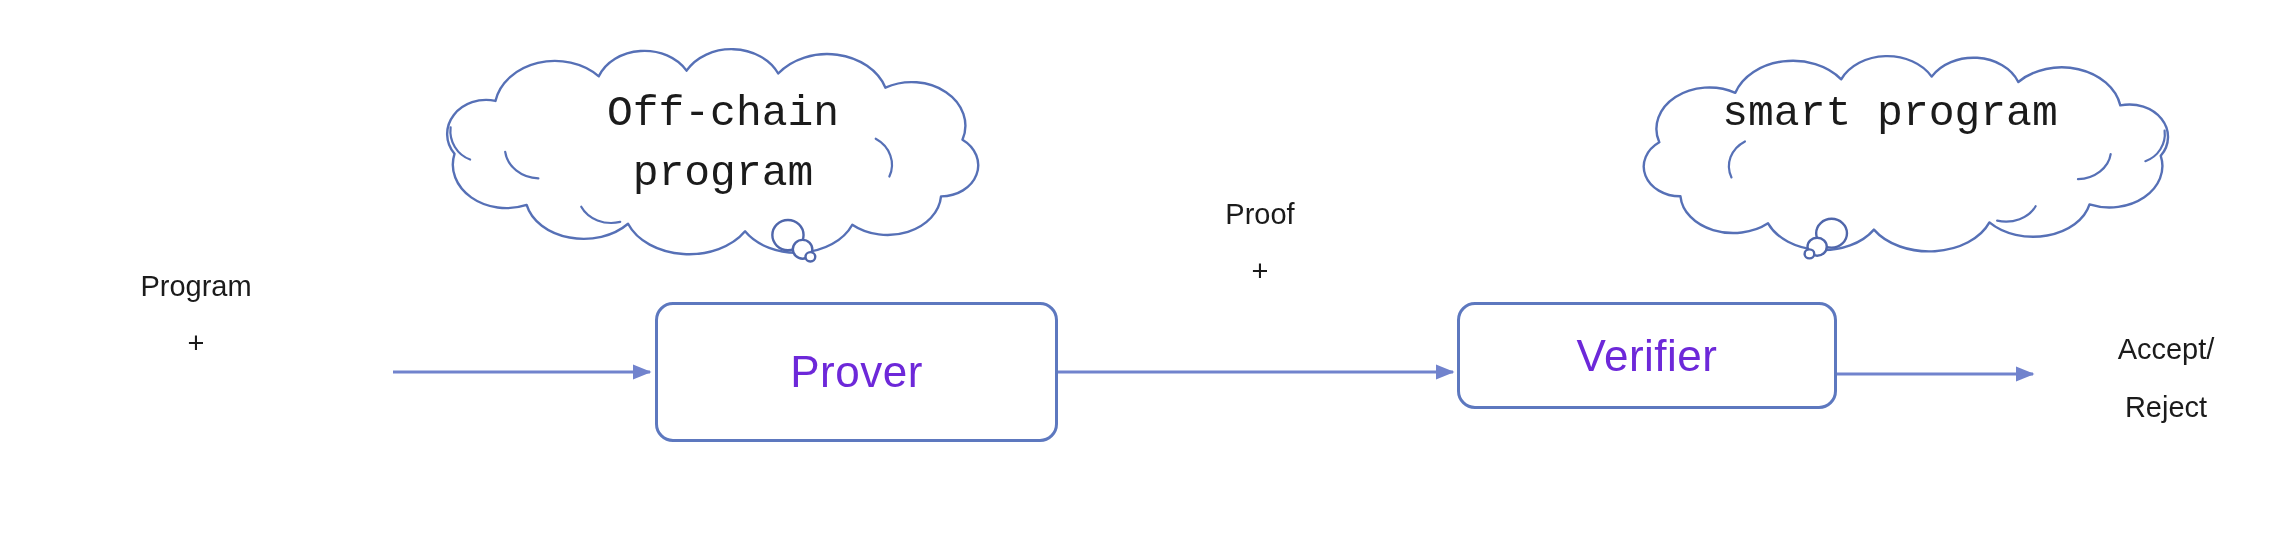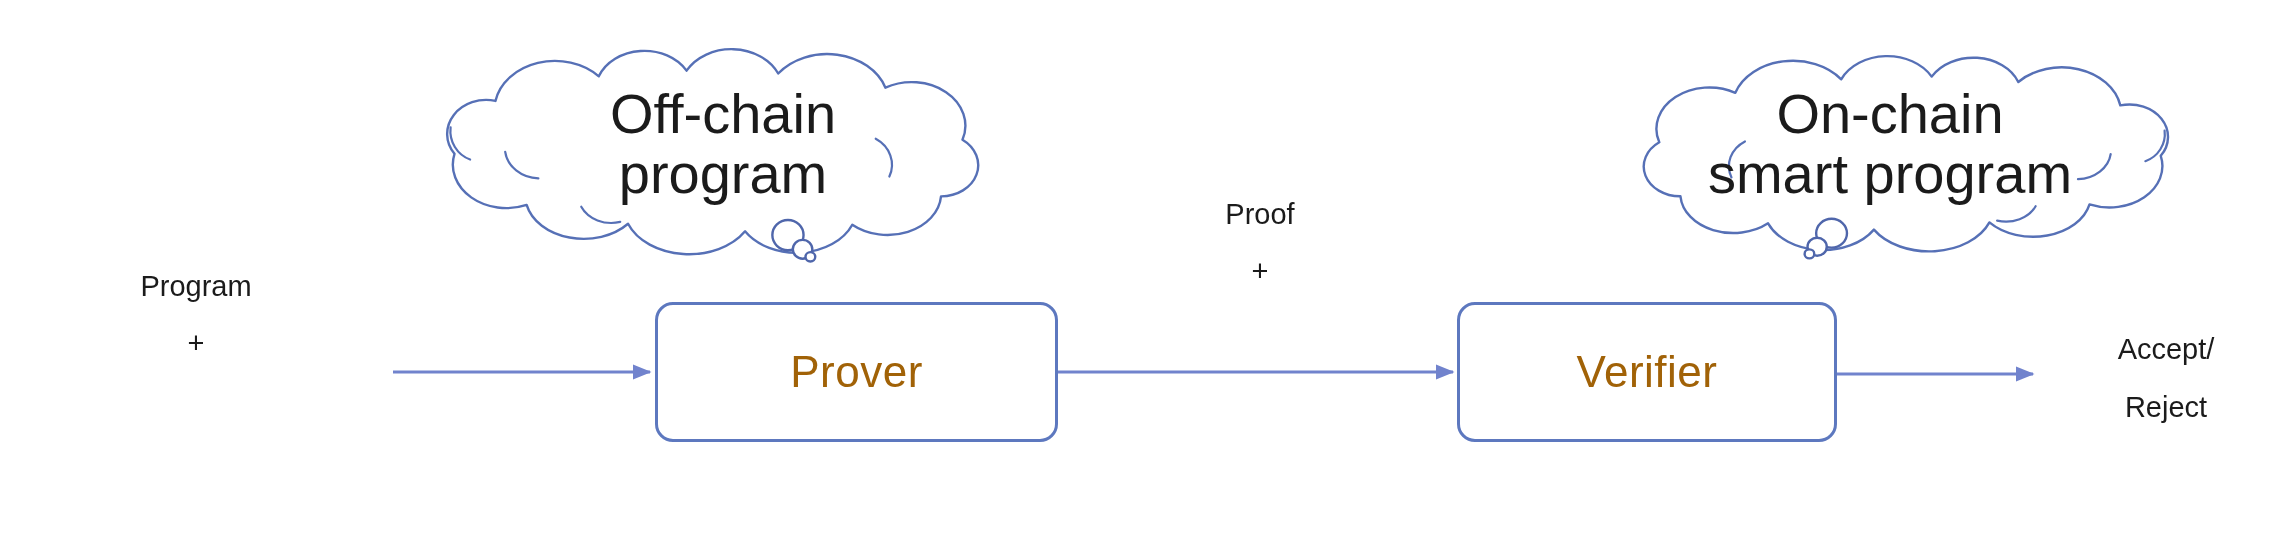--- a/index.html
+++ b/index.html
@@ -47,33 +47,34 @@
     box-sizing: border-box;
     background: #ffffff;
     border: 3px solid #5d78bf;
     border-radius: 18px;
     display: flex;
     align-items: center;
     justify-content: center;
   }
   .node-box .node-label {
     font-size: 44px;
-    color: #a16207;
+    color: #6d28d9;
     letter-spacing: 0.5px;
   }
   .stack {
     position: absolute;
     text-align: center;
     font-size: 29px;
     line-height: 57px;
     color: #1b1b1b;
   }
   .stack.cloud-text {
-    font-size: 56px;
+    font-size: 43px;
     line-height: 60px;
+    font-family: Liberation Mono, monospace;
   }
   .stack.accept-text {
     line-height: 58px;
   }
 </style>
 </head>
 <body>
 
 <div class="canvas">
 
@@ -147,26 +148,25 @@
 
   <div class="node-box" style="left:655px; top:302px; width:403px; height:140px;">
     <span class="node-label">Prover</span>
   </div>
 
   <div class="stack" style="left:1100px; top:186px; width:320px;">
     <div>Proof</div>
     <div>+</div>
   </div>
 
-  <div class="node-box" style="left:1457px; top:302px; width:380px; height:140px;">
+  <div class="node-box" style="left:1457px; top:302px; width:380px; height:107px;">
     <span class="node-label">Verifier</span>
   </div>
 
   <div class="stack cloud-text" style="left:1640px; top:84px; width:500px;">
-    <div>On-chain</div>
     <div>smart program</div>
   </div>
 
   <div class="stack accept-text" style="left:2016px; top:320px; width:300px;">
     <div>Accept/</div>
     <div>Reject</div>
   </div>
 
 </div>
 

